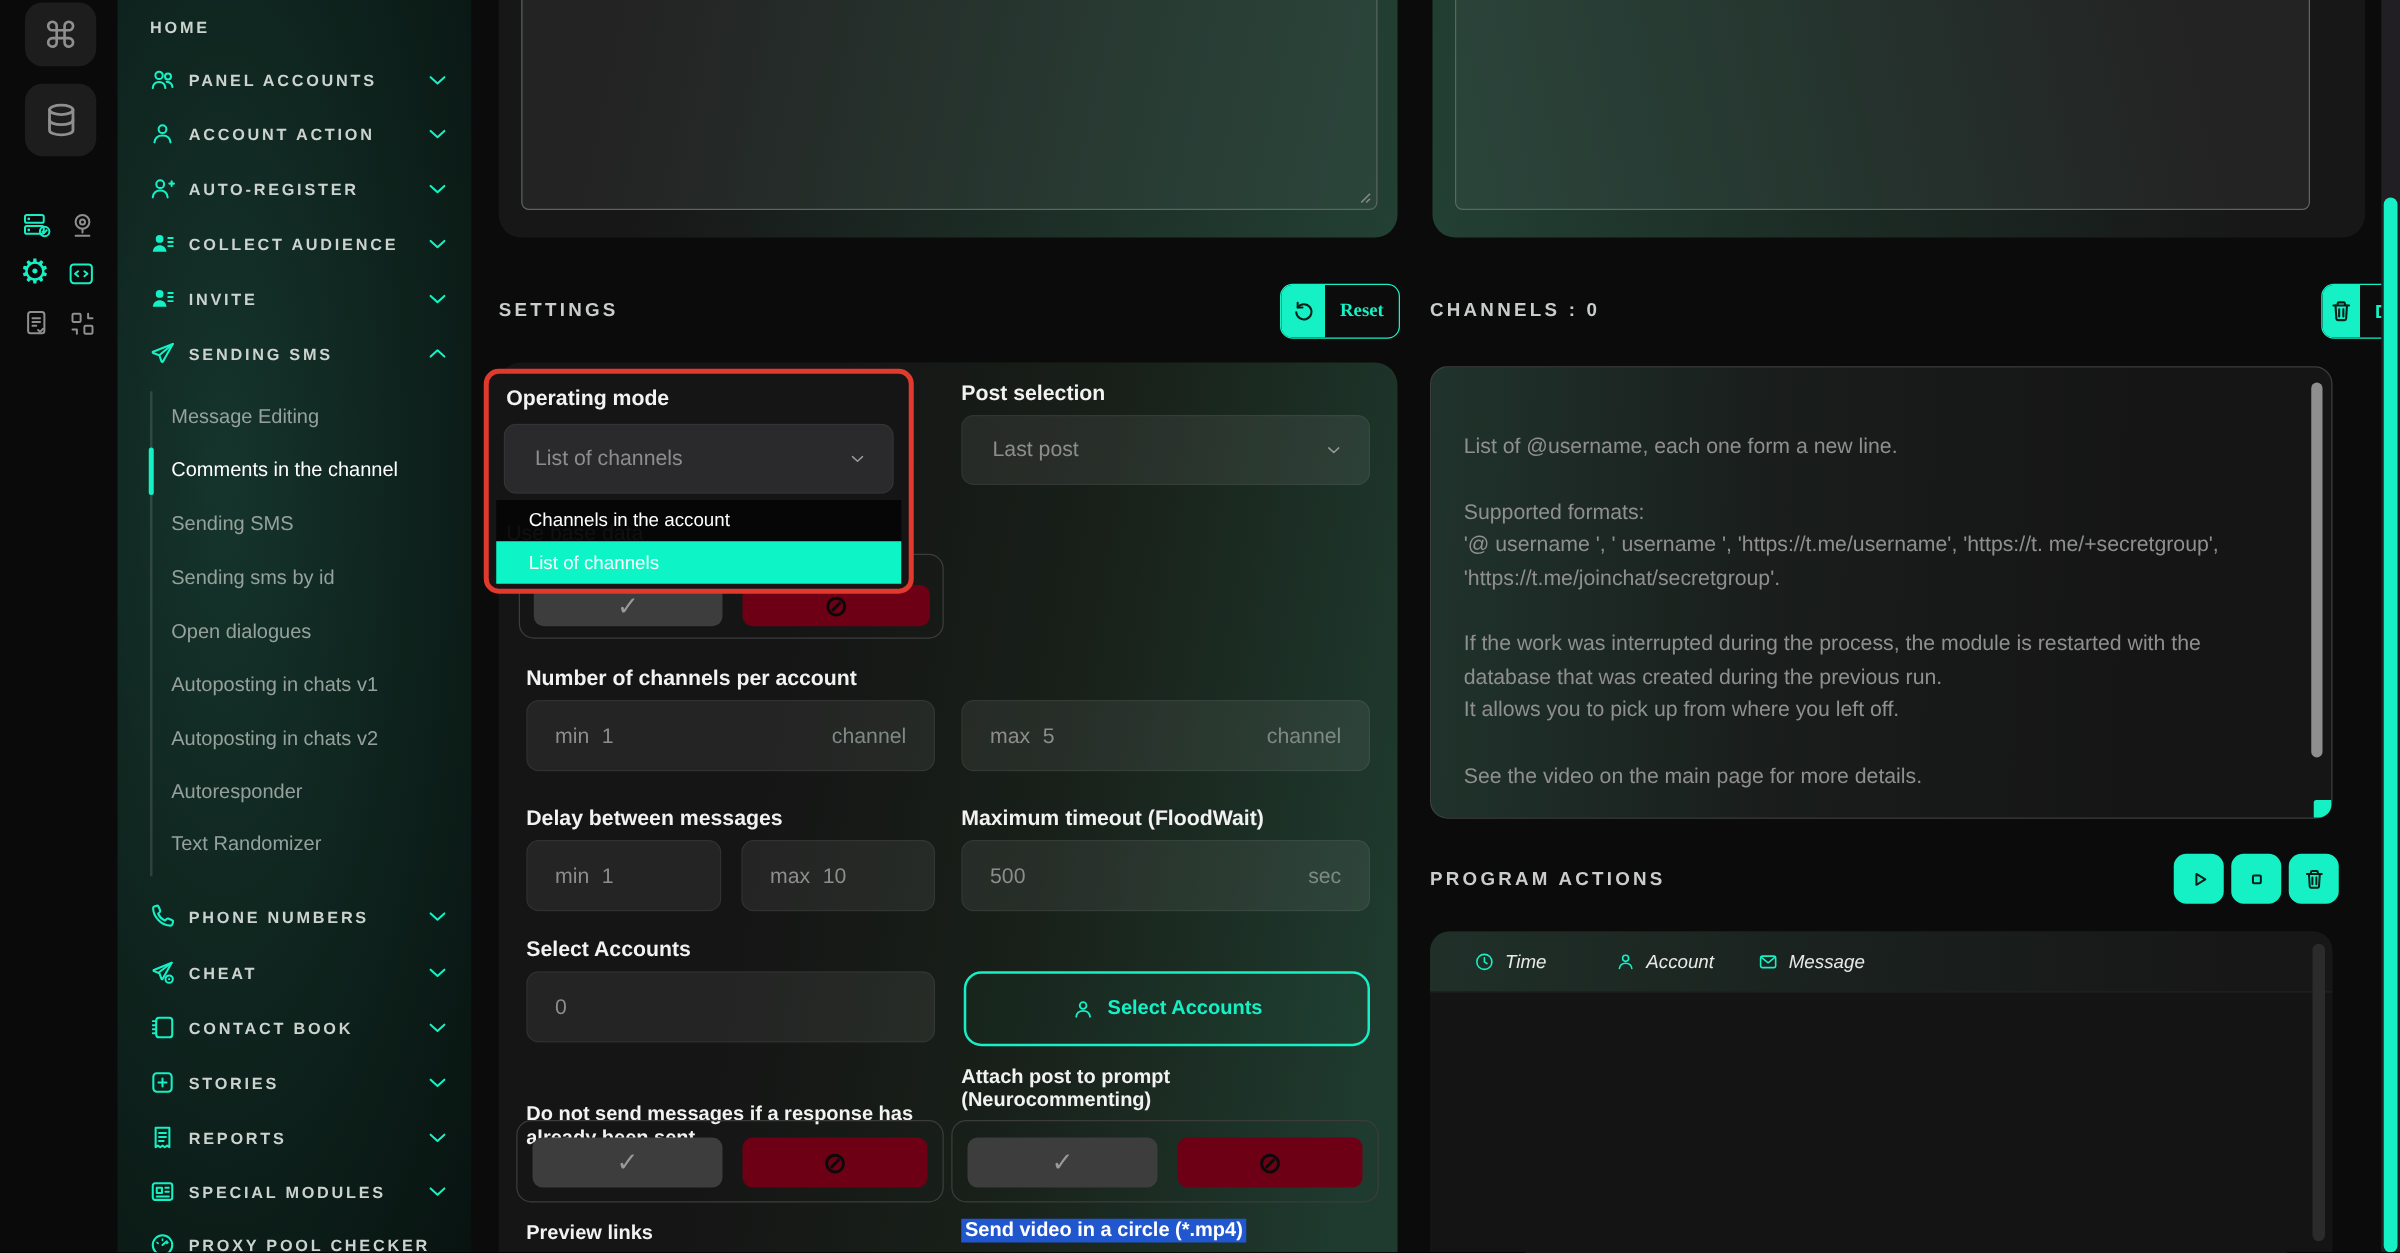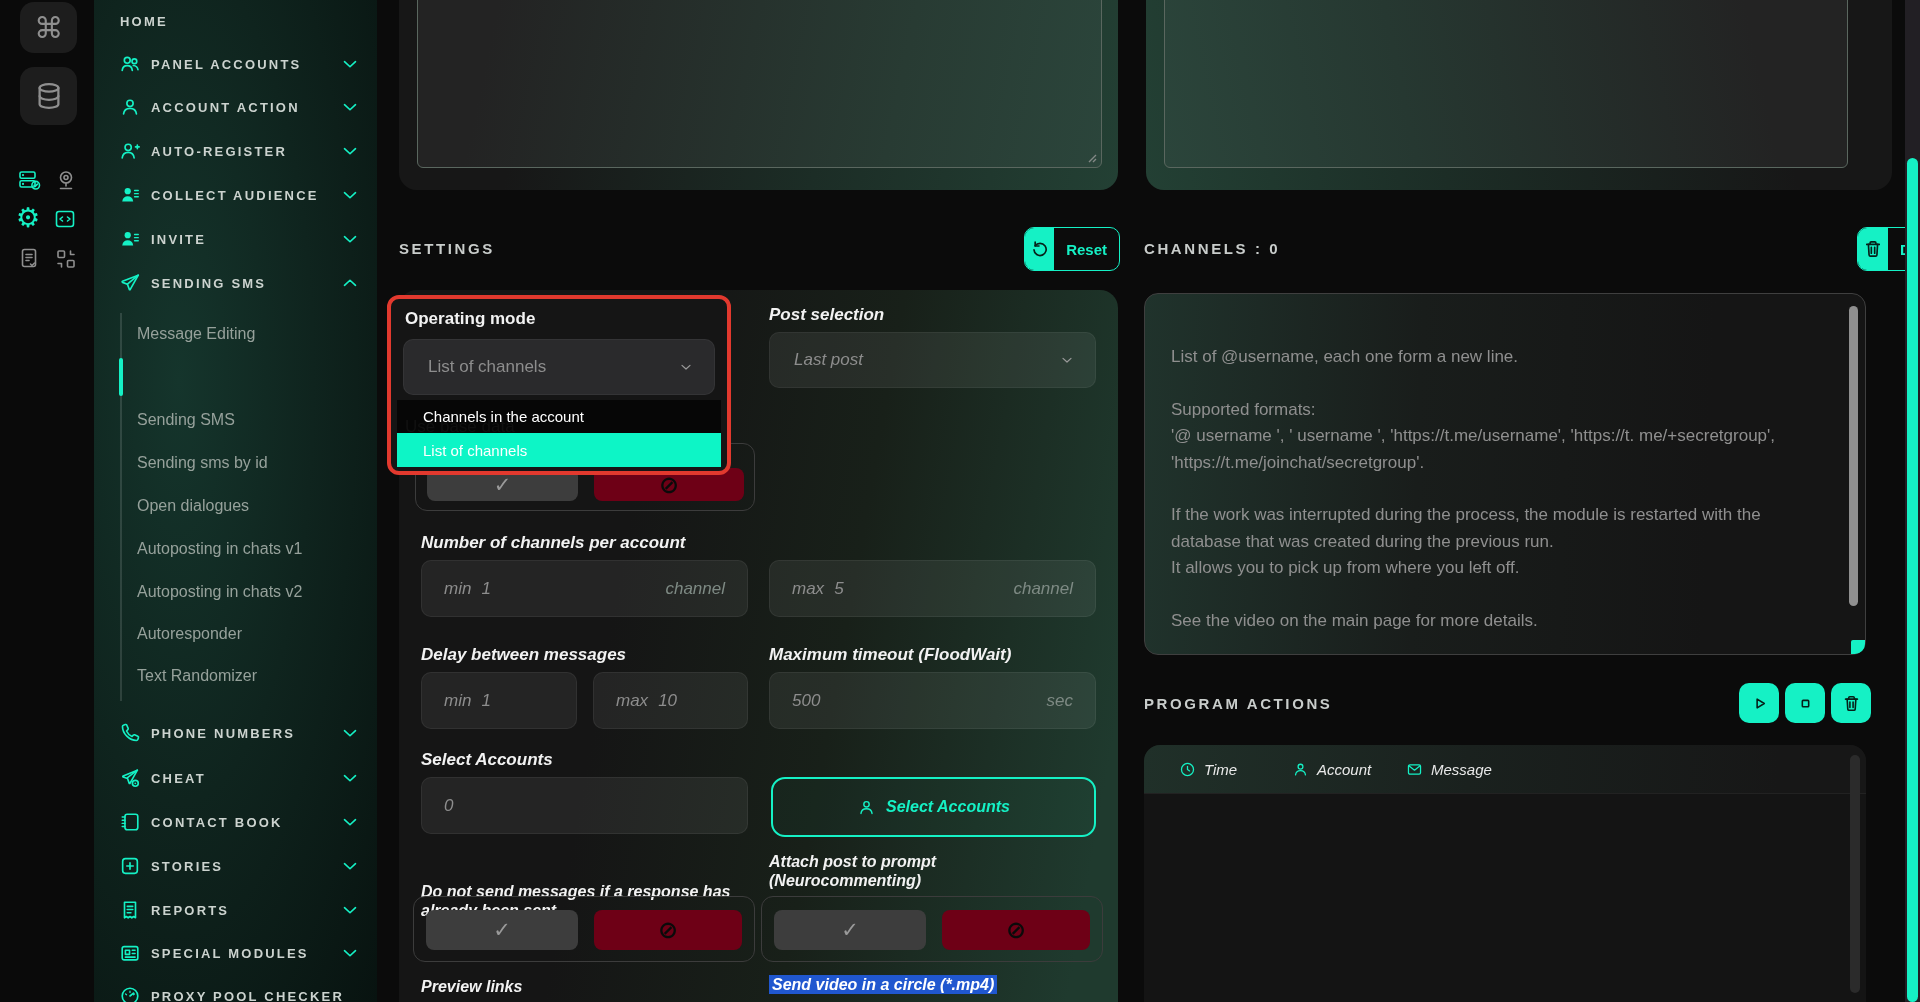--- a/index.html
+++ b/index.html
@@ -35,21 +35,21 @@
   .activebar{position:absolute;left:25px;top:358px;width:4px;height:38px;background:#15F1C5;border-radius:2px;}
 
   
   .hdr{font-size:15px;font-weight:700;letter-spacing:2.6px;color:#c9cdcb;}
   .panel-tl{left:399px;top:-50px;width:719px;height:240px;border-radius:18px;
             background:linear-gradient(102deg,#171717 20%,#1c2d26 60%,#234034 100%);}
   .panel-tr{left:1146px;top:-50px;width:746px;height:240px;border-radius:18px;
             background:linear-gradient(78deg,#234034 0%,#1c2d26 38%,#171717 82%);}
   .tamock{position:absolute;border:1px solid #5a675f;border-radius:6px;}
   .panel-settings{left:399px;top:290px;width:719px;height:712px;border-radius:18px 18px 0 0;
-            background:linear-gradient(100deg,#151515 32%,#182019 60%,#1f3a2e 94%);font-style:italic;}
+            background:linear-gradient(100deg,#151515 32%,#182019 60%,#1f3a2e 94%);}
   .split-btn{display:flex;align-items:stretch;border:1.5px solid #15F1C5;border-radius:10px;
              overflow:hidden;background:#0c0c0c;cursor:pointer;}
   .split-btn .icseg{width:42px;background:#15F1C5;display:flex;align-items:center;justify-content:center;color:#062019;}
   .split-btn .txtseg{flex:1;display:flex;align-items:center;justify-content:center;
              color:#15F1C5;font-size:15px;font-weight:700;padding:0 12px;}
   .field-label{position:absolute;font-size:17px;font-weight:600;color:#f2f2f2;line-height:1.18;}
   .input{position:absolute;height:57px;border-radius:10px;background:rgba(255,255,255,.065);
          border:1px solid rgba(255,255,255,.06);display:flex;align-items:center;
          font-size:17px;color:#8d8d8d;padding:0 22px;box-sizing:border-box;}
   .input .sfx{margin-left:auto;color:#7e8a84;}
@@ -330,20 +330,23 @@
           <use href="#i-chev"></use>
         </svg>
   </div>
 
   <div class="subline"></div>
   <div class="activebar"></div>
 
   <div class="subrow" style="top:319px;">
         <span class="sublabel">Message Editing</span>
       </div>
+  <div class="subrow active" style="top:362px;">
+        <span class="sublabel">Comments in the channel</span>
+      </div>
   <div class="subrow" style="top:405px;">
         <span class="sublabel">Sending SMS</span>
       </div>
   <div class="subrow" style="top:448px;">
         <span class="sublabel">Sending sms by id</span>
       </div>
   <div class="subrow" style="top:491px;">
         <span class="sublabel">Open dialogues</span>
       </div>
   <div class="subrow" style="top:534px;">
@@ -437,21 +440,21 @@
 
 <div class="abs panel-tl">
   <div class="tamock" style="left:18px;top:18px;width:683px;height:198px;background:linear-gradient(102deg,#232323 12%,#283b33 70%,#2b453b 100%);">
     <svg class="rhandle" viewBox="0 0 12 12">
           <path d="M11 4 4 11M11 8 8 11" stroke="#9a9a9a" stroke-width="1.4" fill="none"></path>
         </svg>
   </div>
 </div>
 
 <div class="abs hdr" style="left:399px;top:240px;">SETTINGS</div>
-<div class="abs split-btn" style="left:1024px;top:227px;width:94px;height:42px;">
+<div class="abs split-btn" style="left:1024px;top:227px;width:94px;height:42px;font-family:Liberation Serif, serif;">
   <span class="icseg">
         <svg class="ic" style="width:20px;height:20px;stroke-width:2;">
           <use href="#i-reset"></use>
         </svg>
       </span>
   <span class="txtseg">Reset</span>
 </div>
 
 <div class="abs panel-settings">
 

